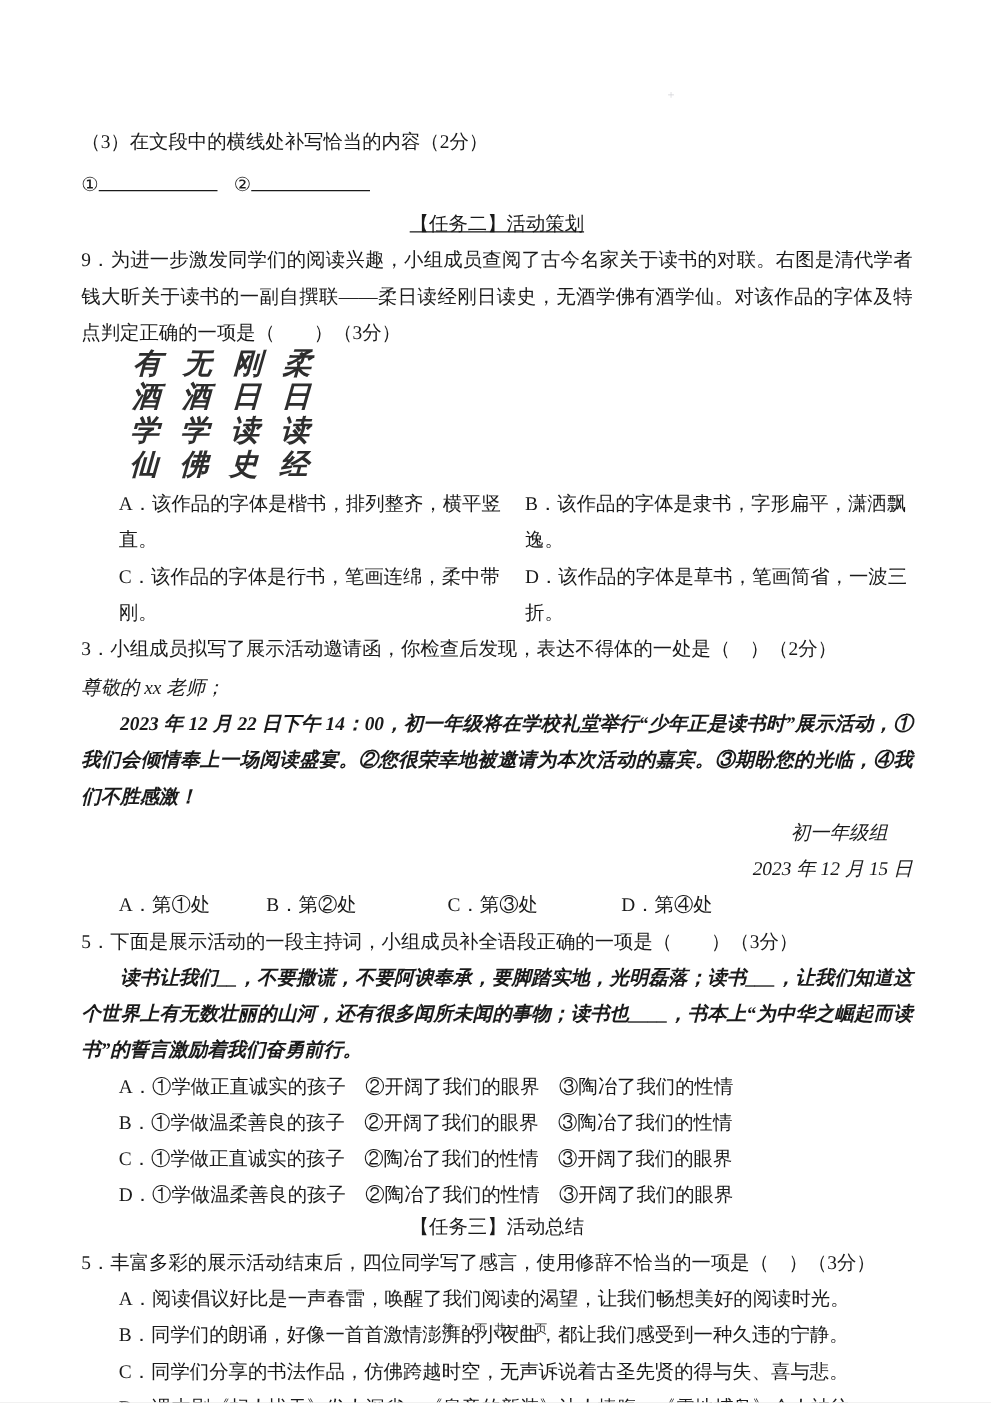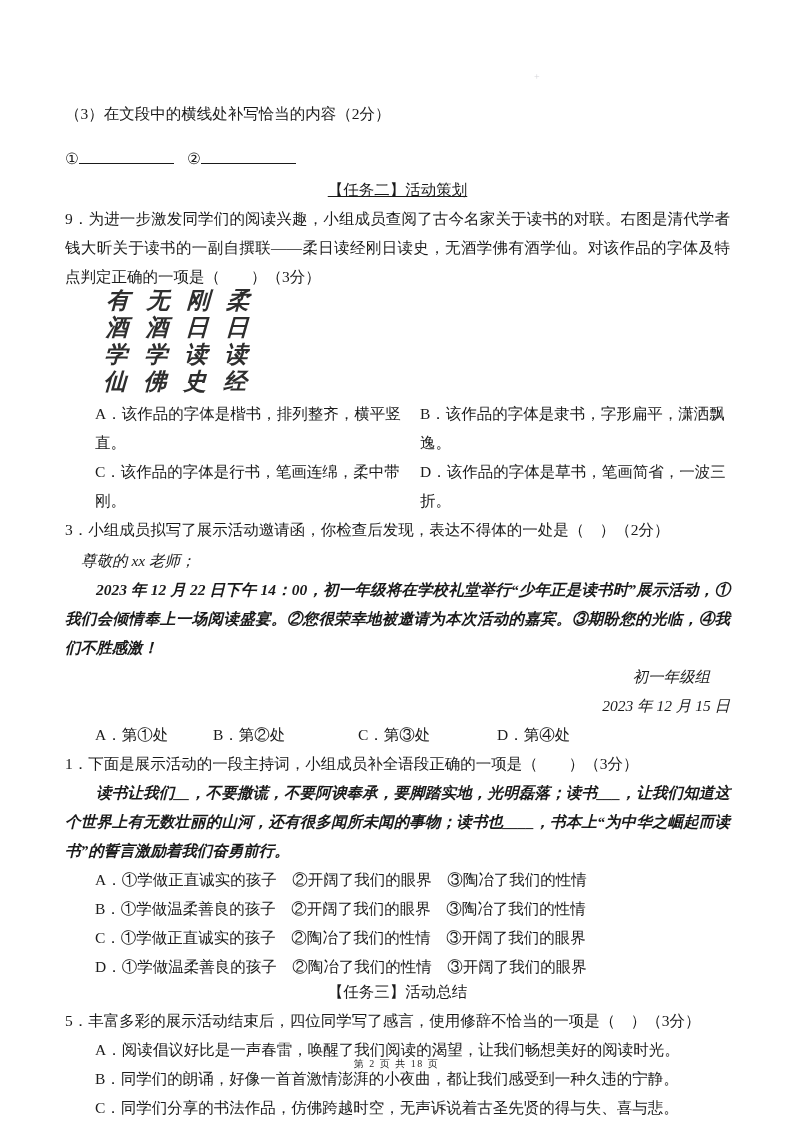--- a/index.html
+++ b/index.html
@@ -13,21 +13,21 @@
     font-size:15.5px;
     line-height:29px;
     overflow:hidden;
   }
   .content { padding:99px 63px 0 65px; }
   .para { text-align:justify; }
   .right { text-align:right; }
   .kai { font-style:italic; }
   .indent2 { text-indent:2em;font-weight:bold; }
   .opt-indent { padding-left:30px; }
-  .blanks-row { margin-top:16px; }
+  .blanks-row { margin-top:6px; }
   .blank-line {
     display:inline-block;
     width:95px; height:1.05em;
     border-bottom:1px solid #1a1a1a;
     vertical-align:baseline;
   }
   .blank-gap { display:inline-block; width:13px; }
   .section-title { margin-top:2px; text-align:center;text-decoration:underline; }
   .calligraphy {
     margin:-4px 0 4px 40px;
@@ -93,33 +93,33 @@
       <span class="col-a">A．该作品的字体是楷书，排列整齐，横平竖直。</span>
       <span class="col-b">B．该作品的字体是隶书，字形扁平，潇洒飘逸。</span>
     </div>
     <div class="opt-2col">
       <span class="col-a">C．该作品的字体是行书，笔画连绵，柔中带刚。</span>
       <span class="col-b">D．该作品的字体是草书，笔画简省，一波三折。</span>
     </div>
 
     <div class="para">3．小组成员拟写了展示活动邀请函，你检查后发现，表达不得体的一处是（　）（2分）</div>
 
-    <div class="kai" style="margin-top:2px;margin-left:16px;">尊敬的 xx 老师；</div>
+    <div class="kai" style="margin-top:2px;">尊敬的 xx 老师；</div>
     <div class="kai para indent2">2023 年 12 月 22 日下午 14：00，初一年级将在学校礼堂举行“少年正是读书时”展示活动，①我们会倾情奉上一场阅读盛宴。②您很荣幸地被邀请为本次活动的嘉宾。③期盼您的光临，④我们不胜感激！</div>
     <div class="kai right sig">初一年级组</div>
     <div class="kai right date">2023 年 12 月 15 日</div>
 
     <div class="opt-4col">
       <span class="o1">A．第①处</span>
       <span class="o2">B．第②处</span>
       <span class="o3">C．第③处</span>
       <span class="o4">D．第④处</span>
     </div>
 
-    <div class="para">1．下面是展示活动的一段主持词，小组成员补全语段正确的一项是（　　）（3分）</div>
+    <div class="para">5．下面是展示活动的一段主持词，小组成员补全语段正确的一项是（　　）（3分）</div>
     <div class="kai para indent2">读书让我们__，不要撒谎，不要阿谀奉承，要脚踏实地，光明磊落；读书___，让我们知道这个世界上有无数壮丽的山河，还有很多闻所未闻的事物；读书也____，书本上“为中华之崛起而读书”的誓言激励着我们奋勇前行。</div>
 
     <div class="opt-indent">A．①学做正直诚实的孩子　②开阔了我们的眼界　③陶冶了我们的性情</div>
     <div class="opt-indent">B．①学做温柔善良的孩子　②开阔了我们的眼界　③陶冶了我们的性情</div>
     <div class="opt-indent">C．①学做正直诚实的孩子　②陶冶了我们的性情　③开阔了我们的眼界</div>
     <div class="opt-indent">D．①学做温柔善良的孩子　②陶冶了我们的性情　③开阔了我们的眼界</div>
 
     <div class="task3-title">【任务三】活动总结</div>
 
     <div class="para">5．丰富多彩的展示活动结束后，四位同学写了感言，使用修辞不恰当的一项是（　）（3分）</div>

